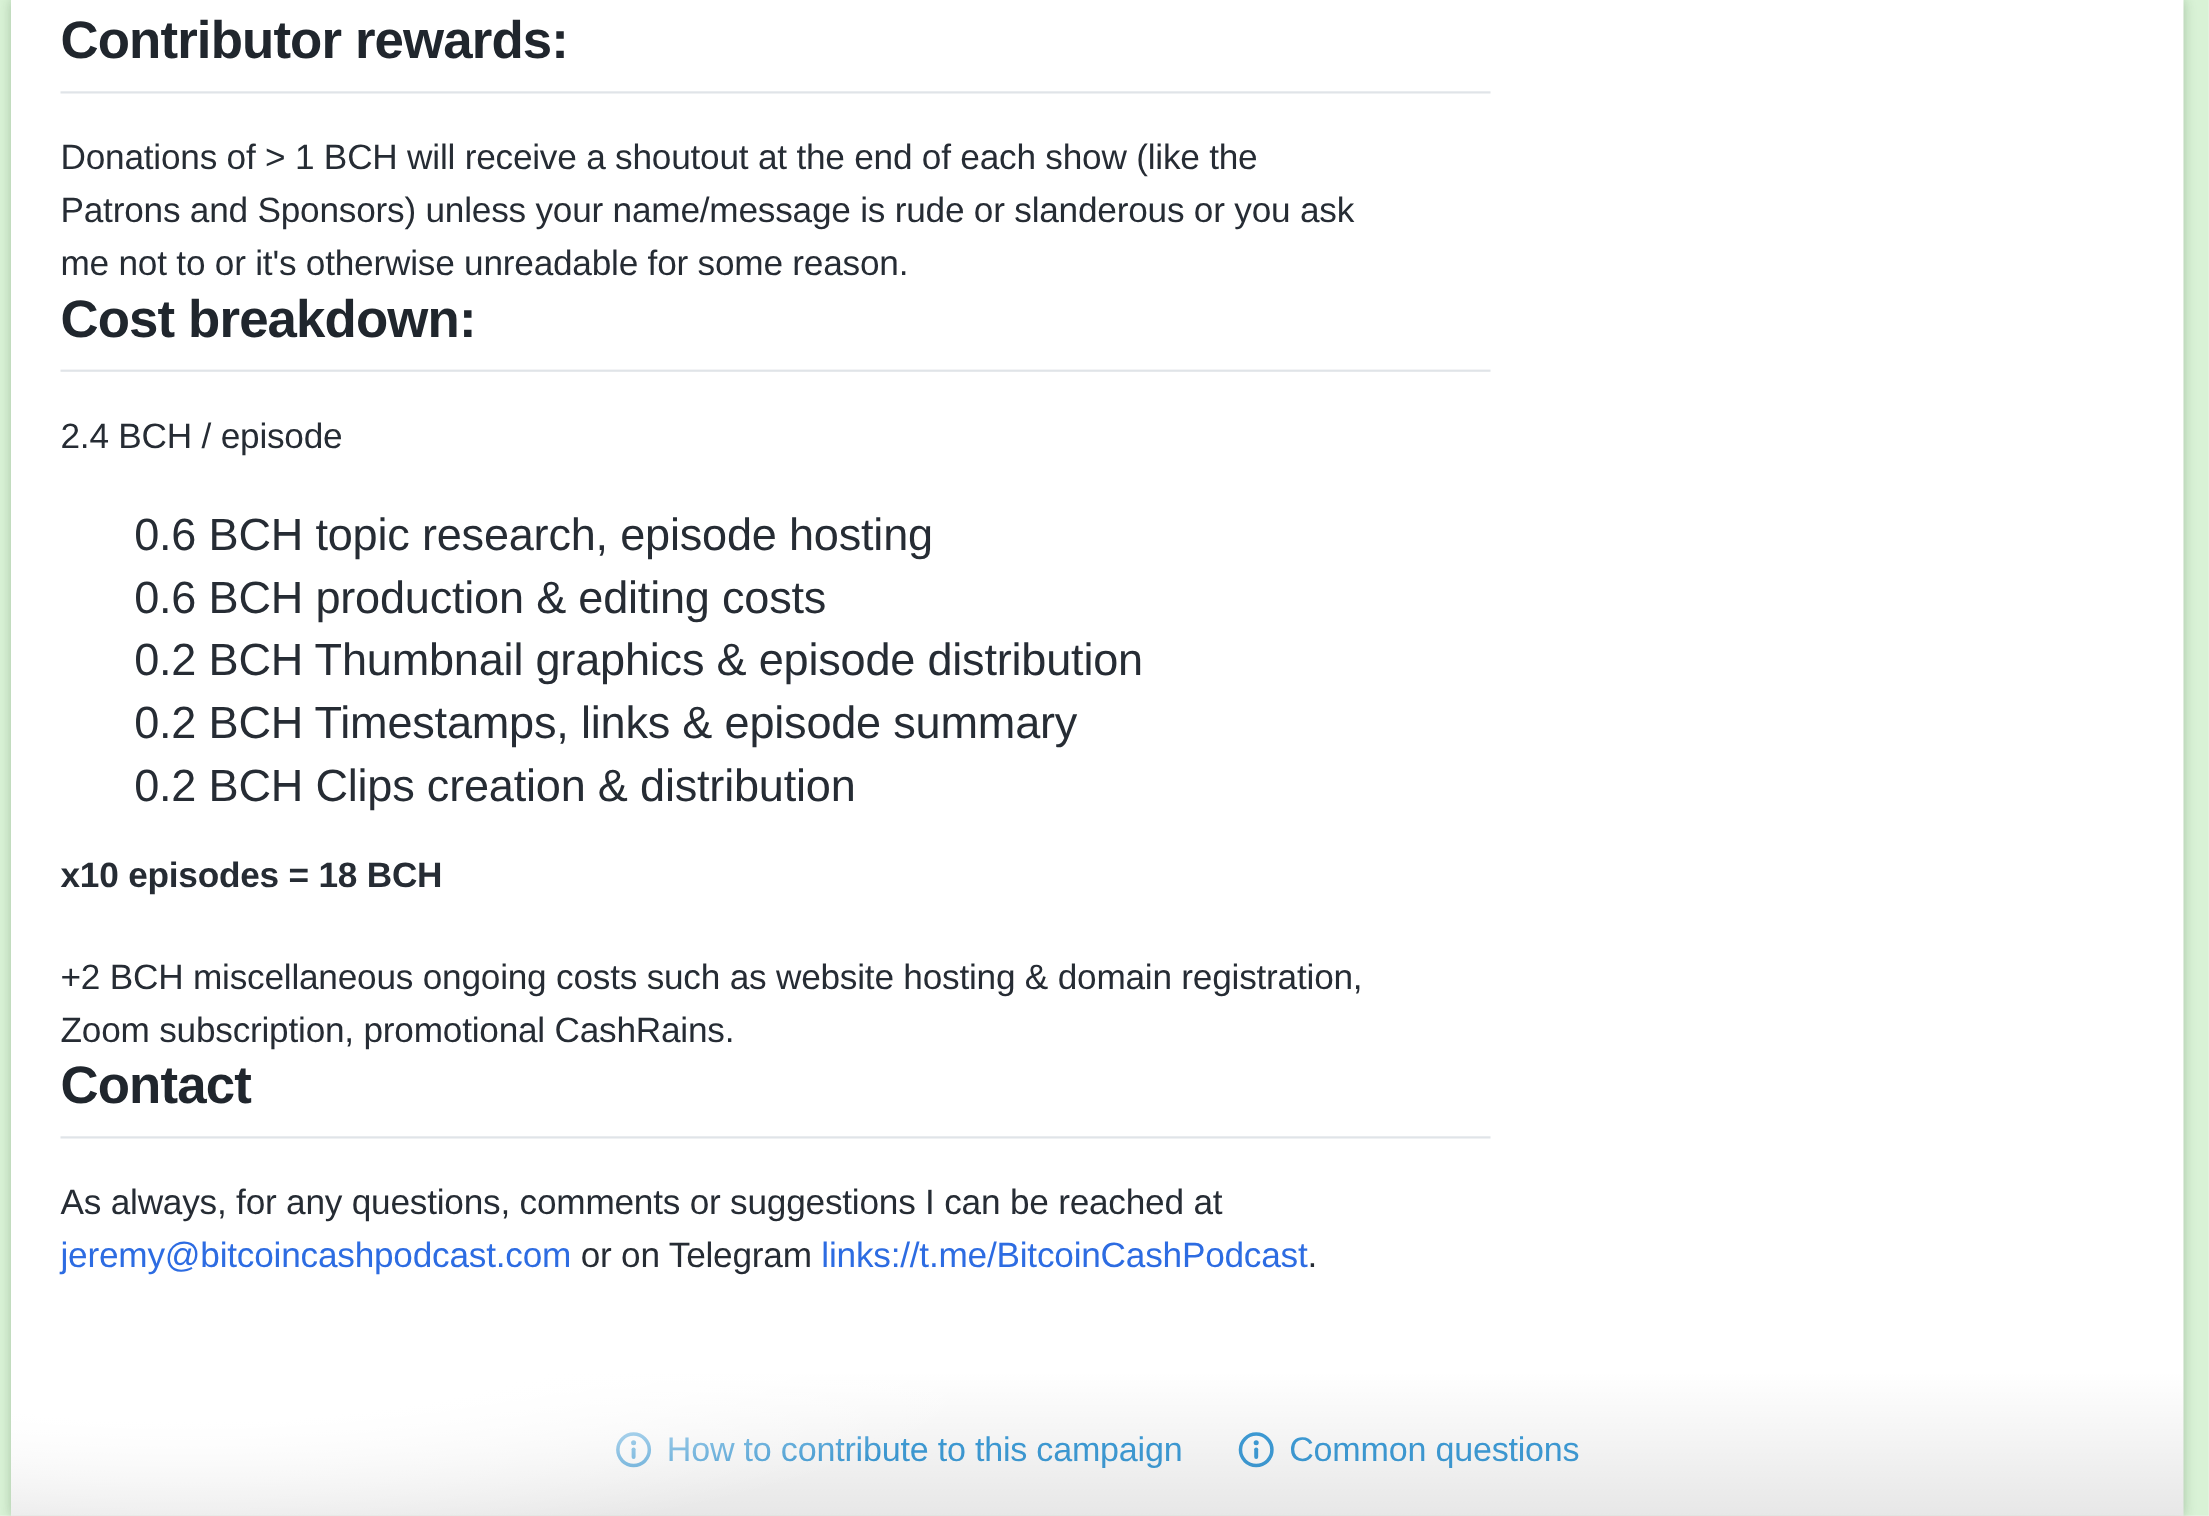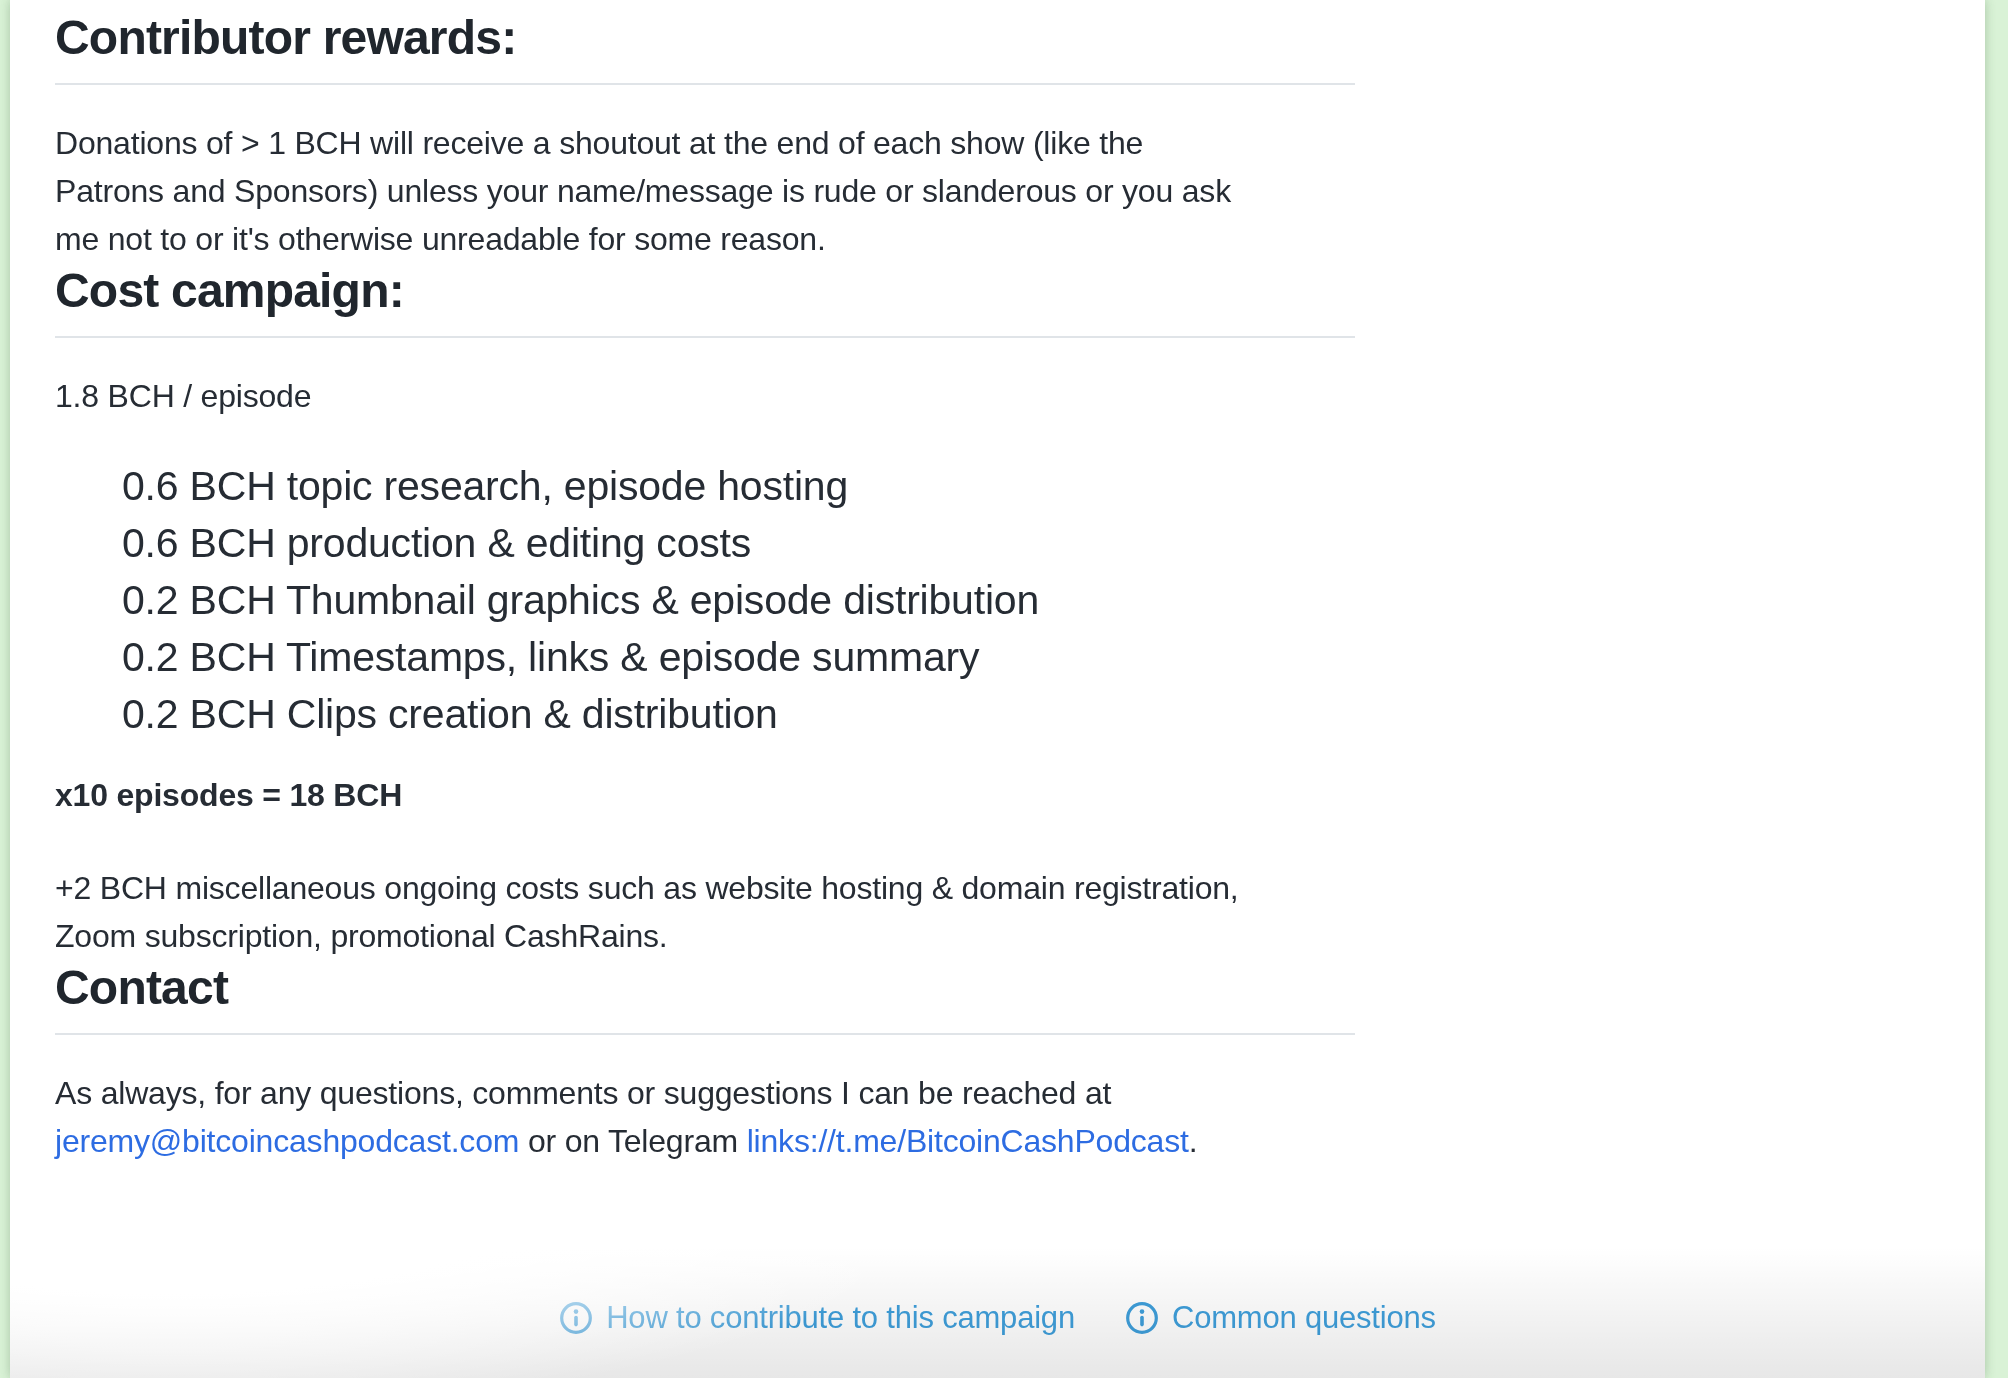--- a/index.html
+++ b/index.html
@@ -70,23 +70,23 @@
 
     <section>
       <h2 class="sec-heading">Contributor rewards:</h2>
       <hr class="rule">
       <p class="body pre">Donations of &gt; 1 BCH will receive a shoutout at the end of each show (like the
 Patrons and Sponsors) unless your name/message is rude or slanderous or you ask
 me not to or it's otherwise unreadable for some reason.</p>
     </section>
 
     <section>
-      <h2 class="sec-heading heading-gap">Cost campaign:</h2>
+      <h2 class="sec-heading heading-gap">Cost breakdown:</h2>
       <hr class="rule">
-      <p class="body">1.8 BCH / episode</p>
+      <p class="body">2.4 BCH / episode</p>
       <div class="cost-list">
         <div class="cost-item">0.6 BCH topic research, episode hosting</div>
         <div class="cost-item">0.6 BCH production &amp; editing costs</div>
         <div class="cost-item">0.2 BCH Thumbnail graphics &amp; episode distribution</div>
         <div class="cost-item">0.2 BCH Timestamps, links &amp; episode summary</div>
         <div class="cost-item">0.2 BCH Clips creation &amp; distribution</div>
       </div>
       <p class="body total">x10 episodes = 18 BCH</p>
       <p class="body pre misc">+2 BCH miscellaneous ongoing costs such as website hosting &amp; domain registration,
 Zoom subscription, promotional CashRains.</p>

